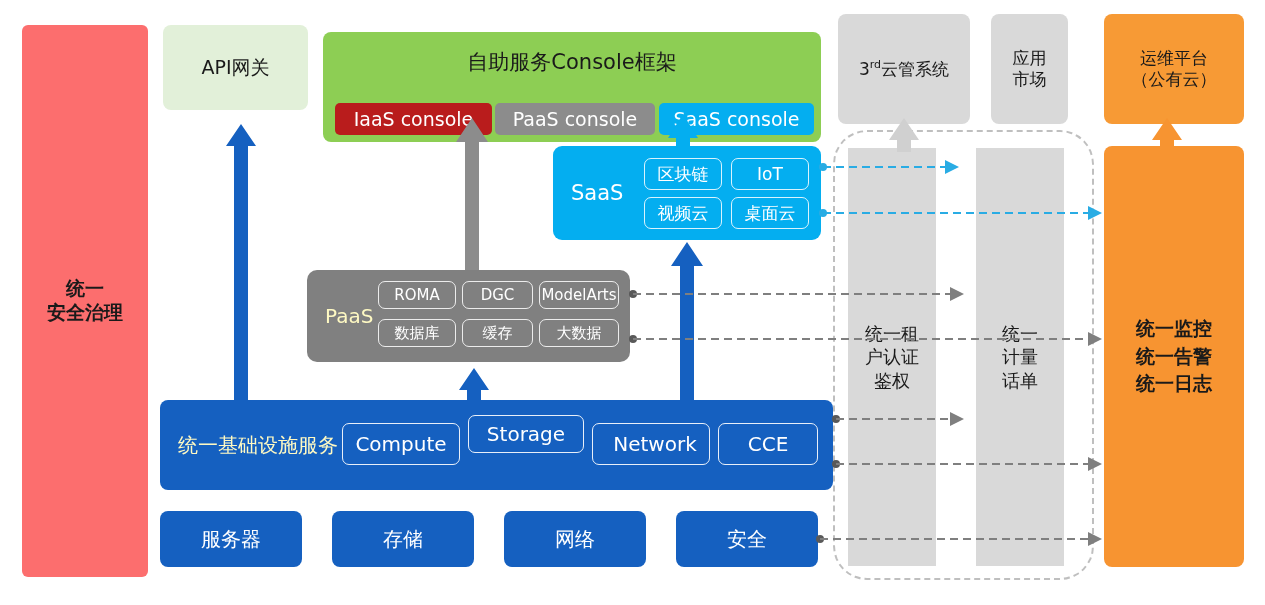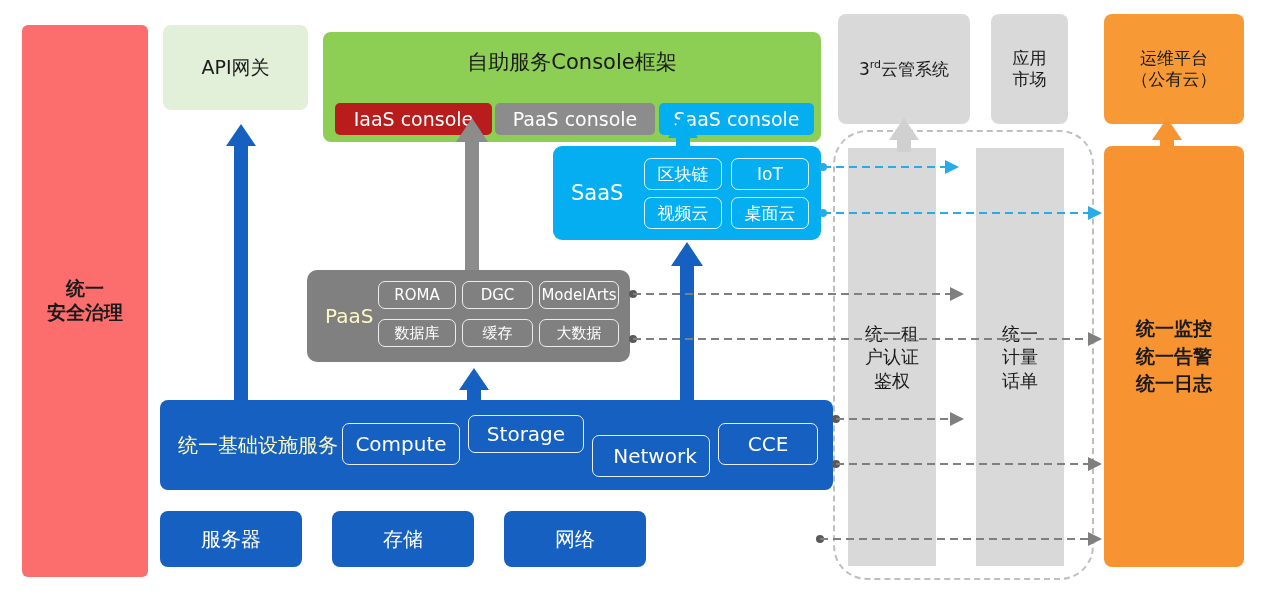--- a/index.html
+++ b/index.html
@@ -138,36 +138,39 @@
   </div>
 
   <div class="infra" style="position:absolute;left:160px;top:400px;width:673px;height:90px;">
     <div class="infralabel">统一基础设施服务</div>
     <div class="infrachip" style="left:182px;top:23px;width:118px;height:42px;">
       <span>Compute</span>
     </div>
     <div class="infrachip" style="left:308px;top:15px;width:116px;height:38px;">
       <span>Storage</span>
     </div>
-    <div class="infrachip" style="left:432px;top:35px;width:118px;height:42px;padding-left:8px;">
+    <div class="infrachip" style="left:432px;top:23px;width:118px;height:42px;padding-left:8px;">
       <span>Network</span>
     </div>
     <div class="infrachip" style="left:558px;top:23px;width:100px;height:42px;">
       <span>CCE</span>
     </div>
   </div>
 
   <div class="box bluebox" style="left:160px;top:511px;width:142px;height:56px;">
     <span>服务器</span>
   </div>
   <div class="box bluebox" style="left:332px;top:511px;width:142px;height:56px;">
     <span>存储</span>
   </div>
   <div class="box bluebox" style="left:504px;top:511px;width:142px;height:56px;">
     <span>网络</span>
+  </div>
+  <div class="box bluebox" style="left:676px;top:511px;width:142px;height:56px;">
+    <span>安全</span>
   </div>
 
   <div class="dashwrap" style="left:833px;top:130px;width:261px;height:450px;"></div>
 
   <div class="box graycol lbl" style="left:848px;top:148px;width:88px;height:418px;">
     <span>统一租
 户认证
 鉴权</span>
   </div>
   <div class="box graycol lbl" style="left:976px;top:148px;width:88px;height:418px;">

